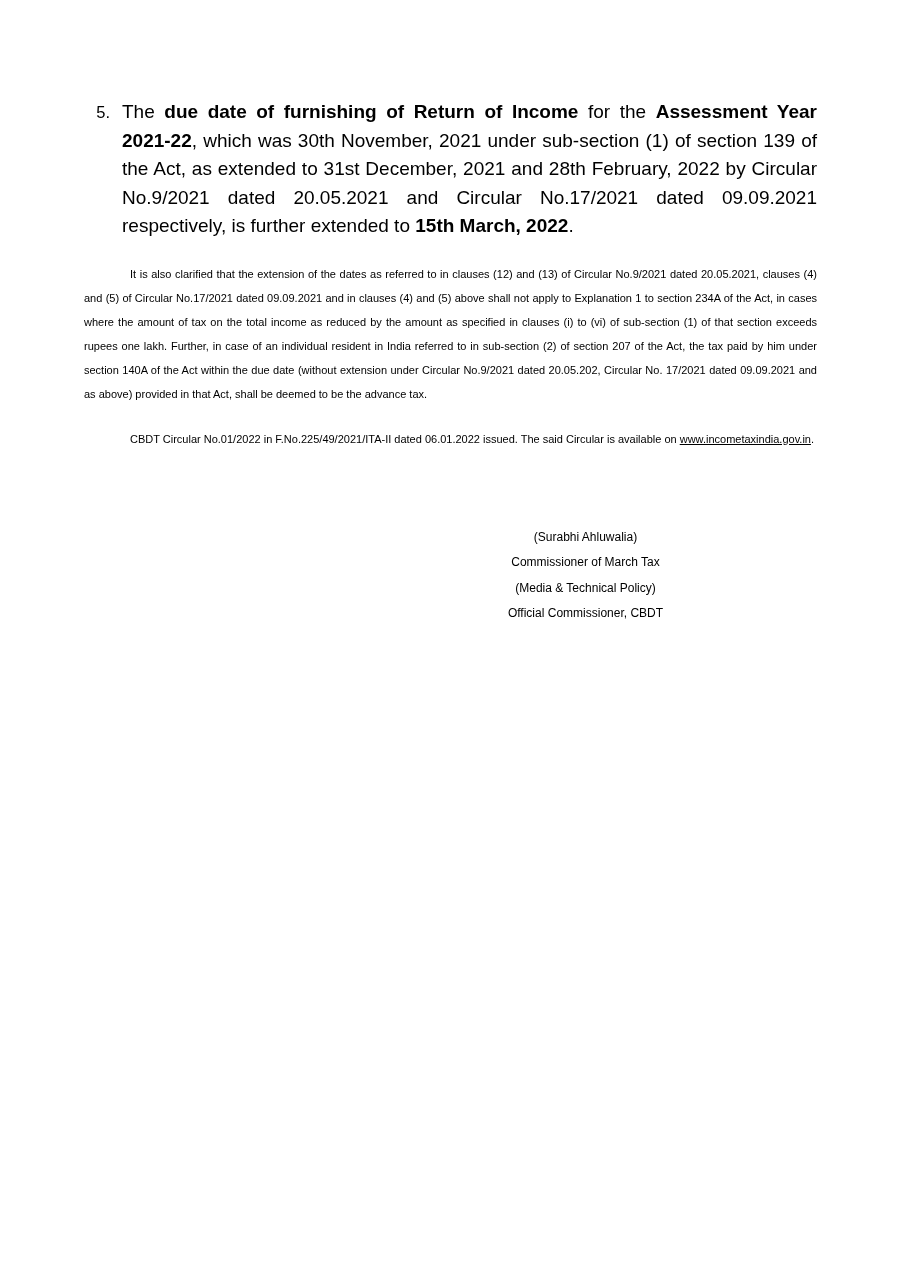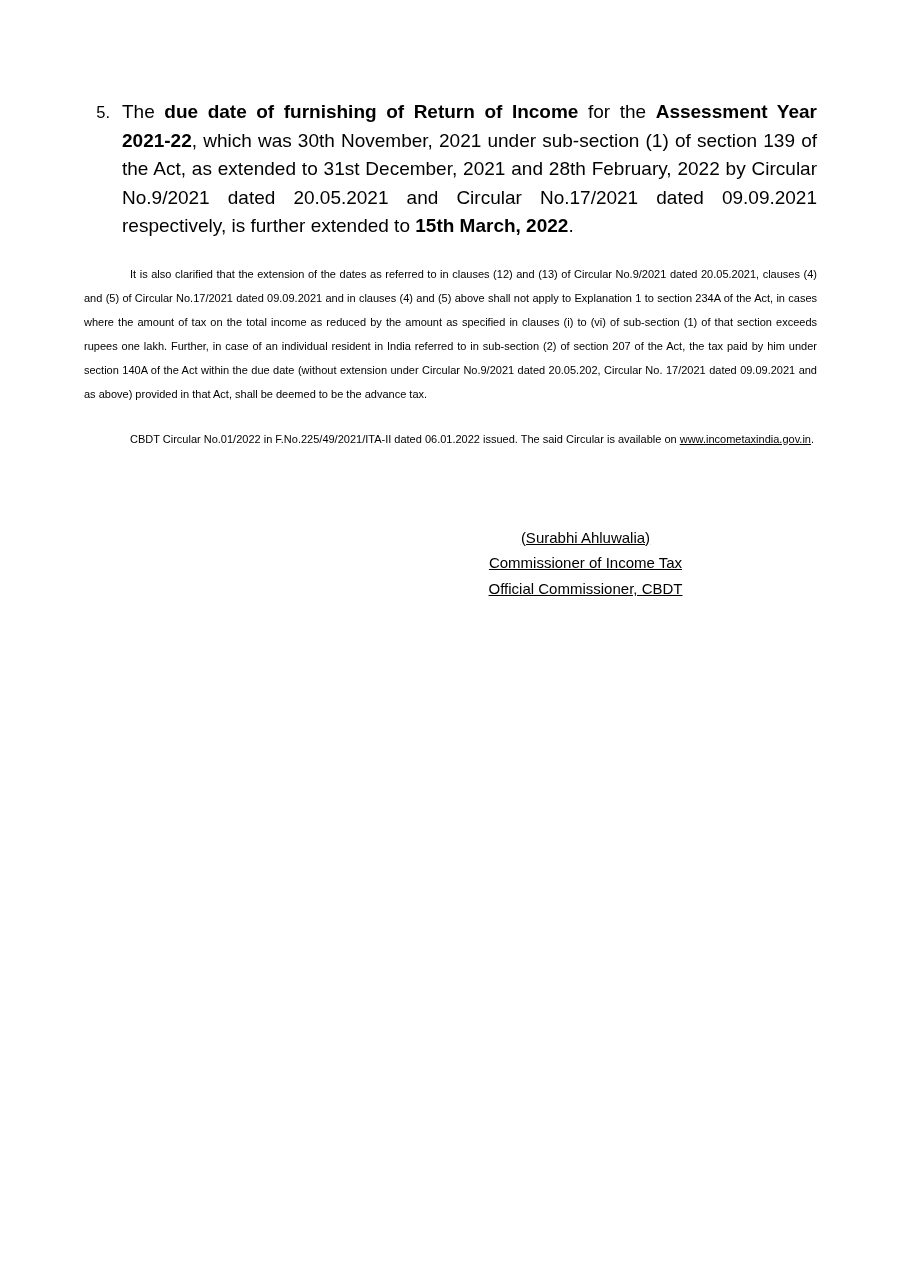--- a/index.html
+++ b/index.html
@@ -55,24 +55,23 @@
     text-indent: 46px;
   }
   b, strong { font-weight: bold; }
   a.link {
     color: #000000;
     text-decoration: underline;
   }
   .signature {
     margin-top: 74px;
     text-align: center;
-    font-size: 15px;
+    font-size: 12px;
     line-height: 25.5px;
     padding-left: 270px;
-    text-decoration: underline;
   }
   .signature div { white-space: nowrap; }
   .spacer-final { height: 40px; }
 </style>
 </head>
 <body>
 
 <div class="page">
 
   <div class="numbered-item">
@@ -81,18 +80,19 @@
       <span>The </span><b>due date of furnishing of Return of Income</b><span> for the </span><b>Assessment Year 2021-22</b><span>, which was 30th November, 2021 under sub-section (1) of section 139 of the Act, as extended to 31st December, 2021 and 28th February, 2022 by Circular No.9/2021 dated 20.05.2021 and Circular No.17/2021 dated 09.09.2021 respectively, is further extended to </span><b>15th March, 2022</b><span>.</span>
     </div>
   </div>
 
   <p class="para">It is also clarified that the extension of the dates as referred to in clauses (12) and (13) of Circular No.9/2021 dated 20.05.2021, clauses (4) and (5) of Circular No.17/2021 dated 09.09.2021 and in clauses (4) and (5) above shall not apply to Explanation 1 to section 234A of the Act, in cases where the amount of tax on the total income as reduced by the amount as specified in clauses (i) to (vi) of sub-section (1) of that section exceeds rupees one lakh. Further, in case of an individual resident in India referred to in sub-section (2) of section 207 of the Act, the tax paid by him under section 140A of the Act within the due date (without extension under Circular No.9/2021 dated 20.05.202, Circular No. 17/2021 dated 09.09.2021 and as above) provided in that Act, shall be deemed to be the advance tax.</p>
 
   <p class="para tight-indent"><span>CBDT Circular No.01/2022 in F.No.225/49/2021/ITA-II dated 06.01.2022 issued. The said Circular is available on </span><a class="link" href="#">www.incometaxindia.gov.in</a><span>.</span></p>
 
   <div class="signature">
     <div>(Surabhi Ahluwalia)</div>
-    <div>Commissioner of Income Tax</div>
+    <div>Commissioner of March Tax</div>
+    <div>(Media &amp; Technical Policy)</div>
     <div>Official Commissioner, CBDT</div>
   </div>
 
   <div class="spacer-final"></div>
 </div>
 
 </body></html>

